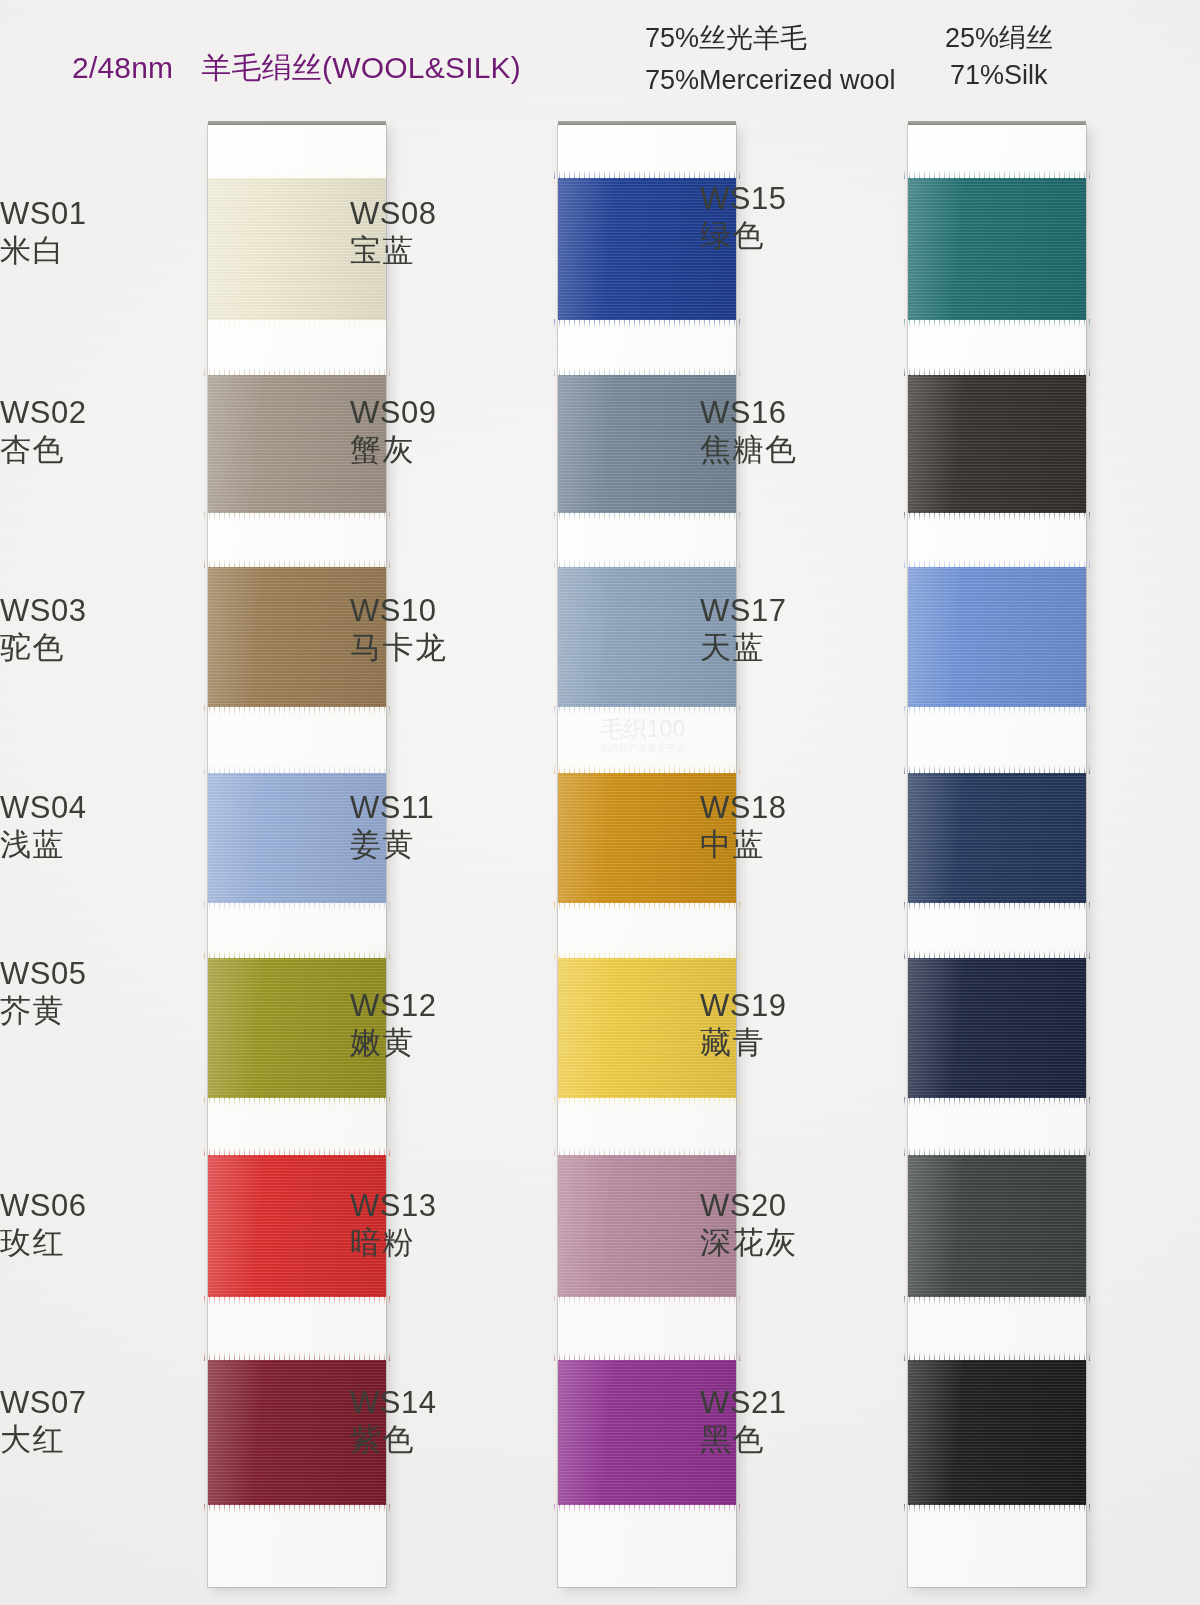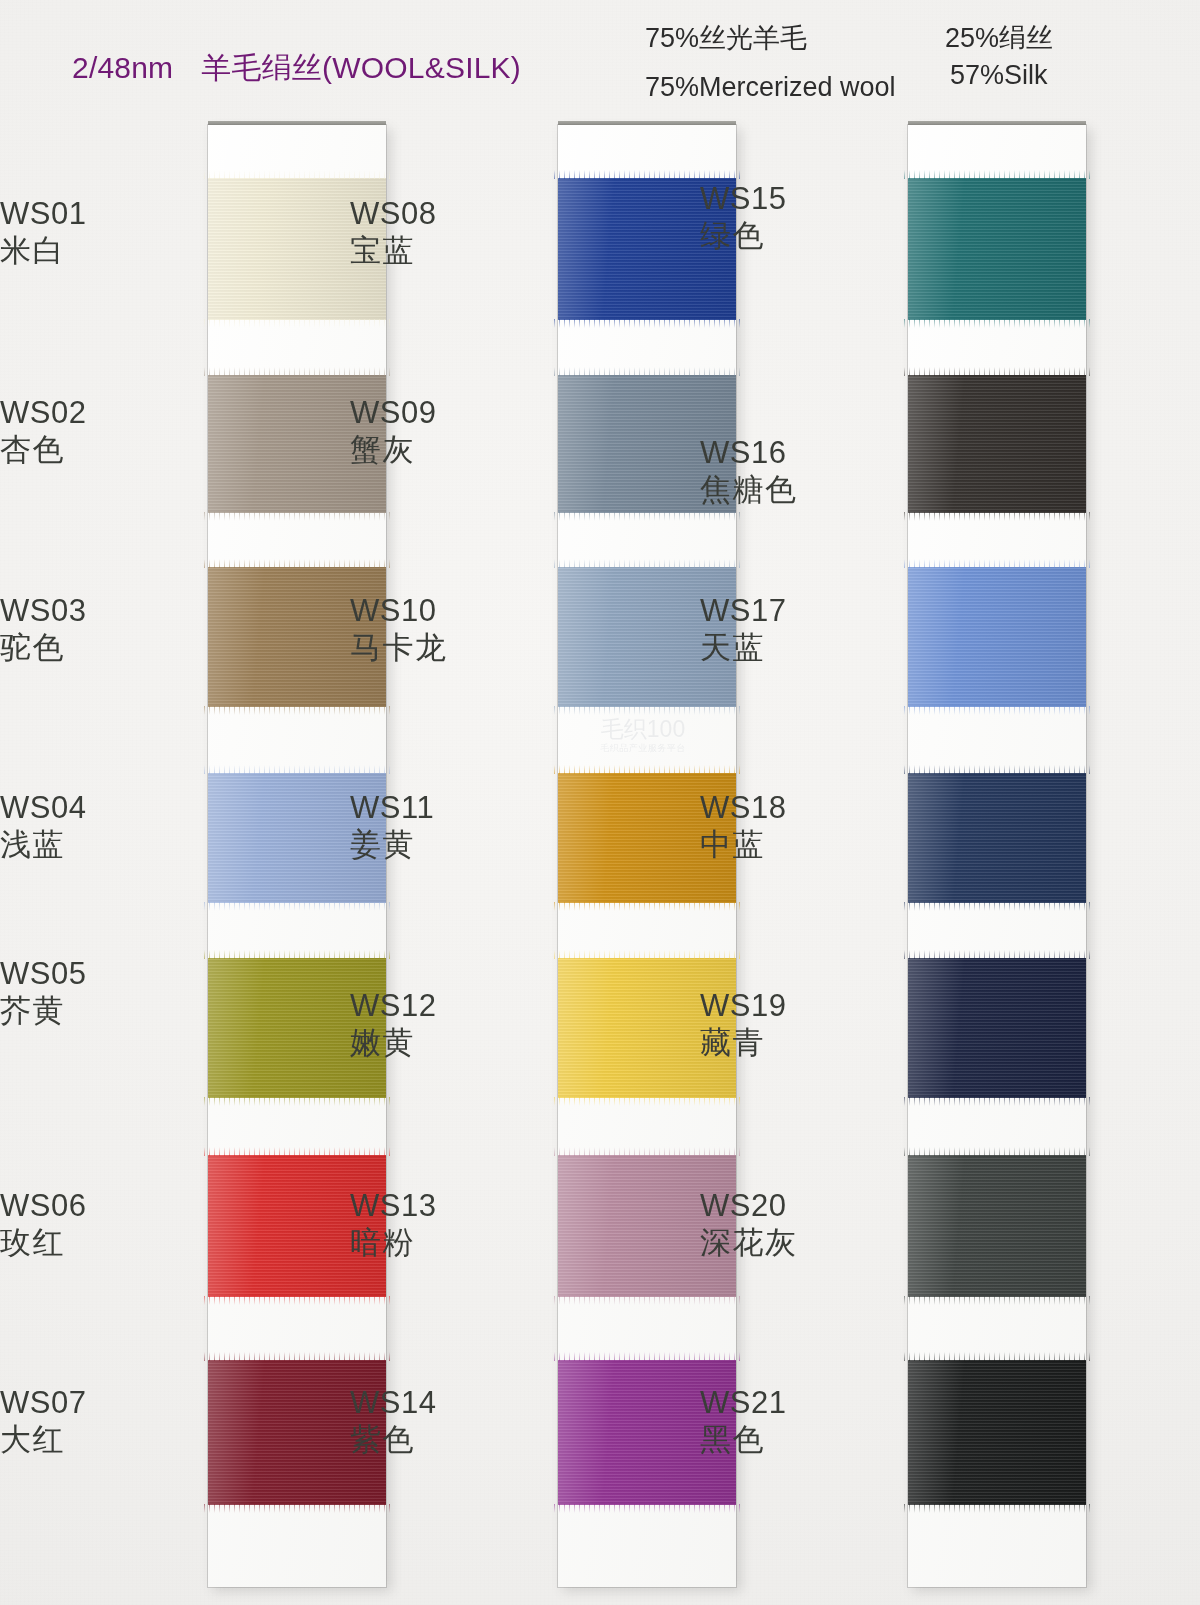--- a/index.html
+++ b/index.html
@@ -57,21 +57,21 @@
   }
   .hdr-row {
     position: relative;
     height: 40px;
     font-size: 27px;
     color: #2c2c2c;
     white-space: nowrap;
   }
   .hdr-row .cn-wool { position: absolute; left: 0; top: 0; }
   .hdr-row .cn-silk { position: absolute; left: 300px; top: 0; text-align: right; }
-  .hdr-row .en-wool { position: absolute; left: 0; top: 12px; }
+  .hdr-row .en-wool { position: absolute; left: 0; top: 5px; }
   .hdr-row .en-silk { position: absolute; left: 305px; top: 0; }
 
   
   .column {
     position: absolute;
     top: 0;
     width: 400px;
     height: 1605px;
   }
   #col-1 { left: 0px; }
@@ -192,21 +192,21 @@
     <div class="hdr-left">
       <span class="yarn-count">2/48nm</span><span class="blend-name">羊毛绢丝(WOOL&amp;SILK)</span>
     </div>
     <div class="hdr-right">
       <div class="hdr-row">
         <span class="cn-wool">75%丝光羊毛</span>
         <span class="cn-silk">25%绢丝</span>
       </div>
       <div class="hdr-row">
         <span class="en-wool">75%Mercerized wool</span>
-        <span class="en-silk">57%Silk</span>
+        <span class="en-silk">71%Silk</span>
       </div>
     </div>
   </div>
 
   <div class="column" id="col-1">
     <div class="card">
       <div class="card-top-edge"></div>
       <div class="card-sheen"></div>
     <div class="swatch" style="top: 53px; height: 142px; background: rgb(242, 237, 214); color: rgb(242, 237, 214);">
           <div class="swatch-fill"></div>
@@ -400,21 +400,21 @@
           <div class="swatch-fill"></div>
           <div class="swatch-shade"></div>
           <div class="fuzz-top"></div>
           <div class="fuzz-bot"></div>
         </div>
       </div>
   <div class="label" style="top: 181px;">
         <span class="code">WS15</span>
         <span class="cn">绿色</span>
       </div>
-      <div class="label" style="top: 395px; margin-top: 40px;">
+      <div class="label" style="top: 395px;">
         <span class="code">WS16</span>
         <span class="cn">焦糖色</span>
       </div>
       <div class="label" style="top: 593px;">
         <span class="code">WS17</span>
         <span class="cn">天蓝</span>
       </div>
       <div class="label" style="top: 790px;">
         <span class="code">WS18</span>
         <span class="cn">中蓝</span>

